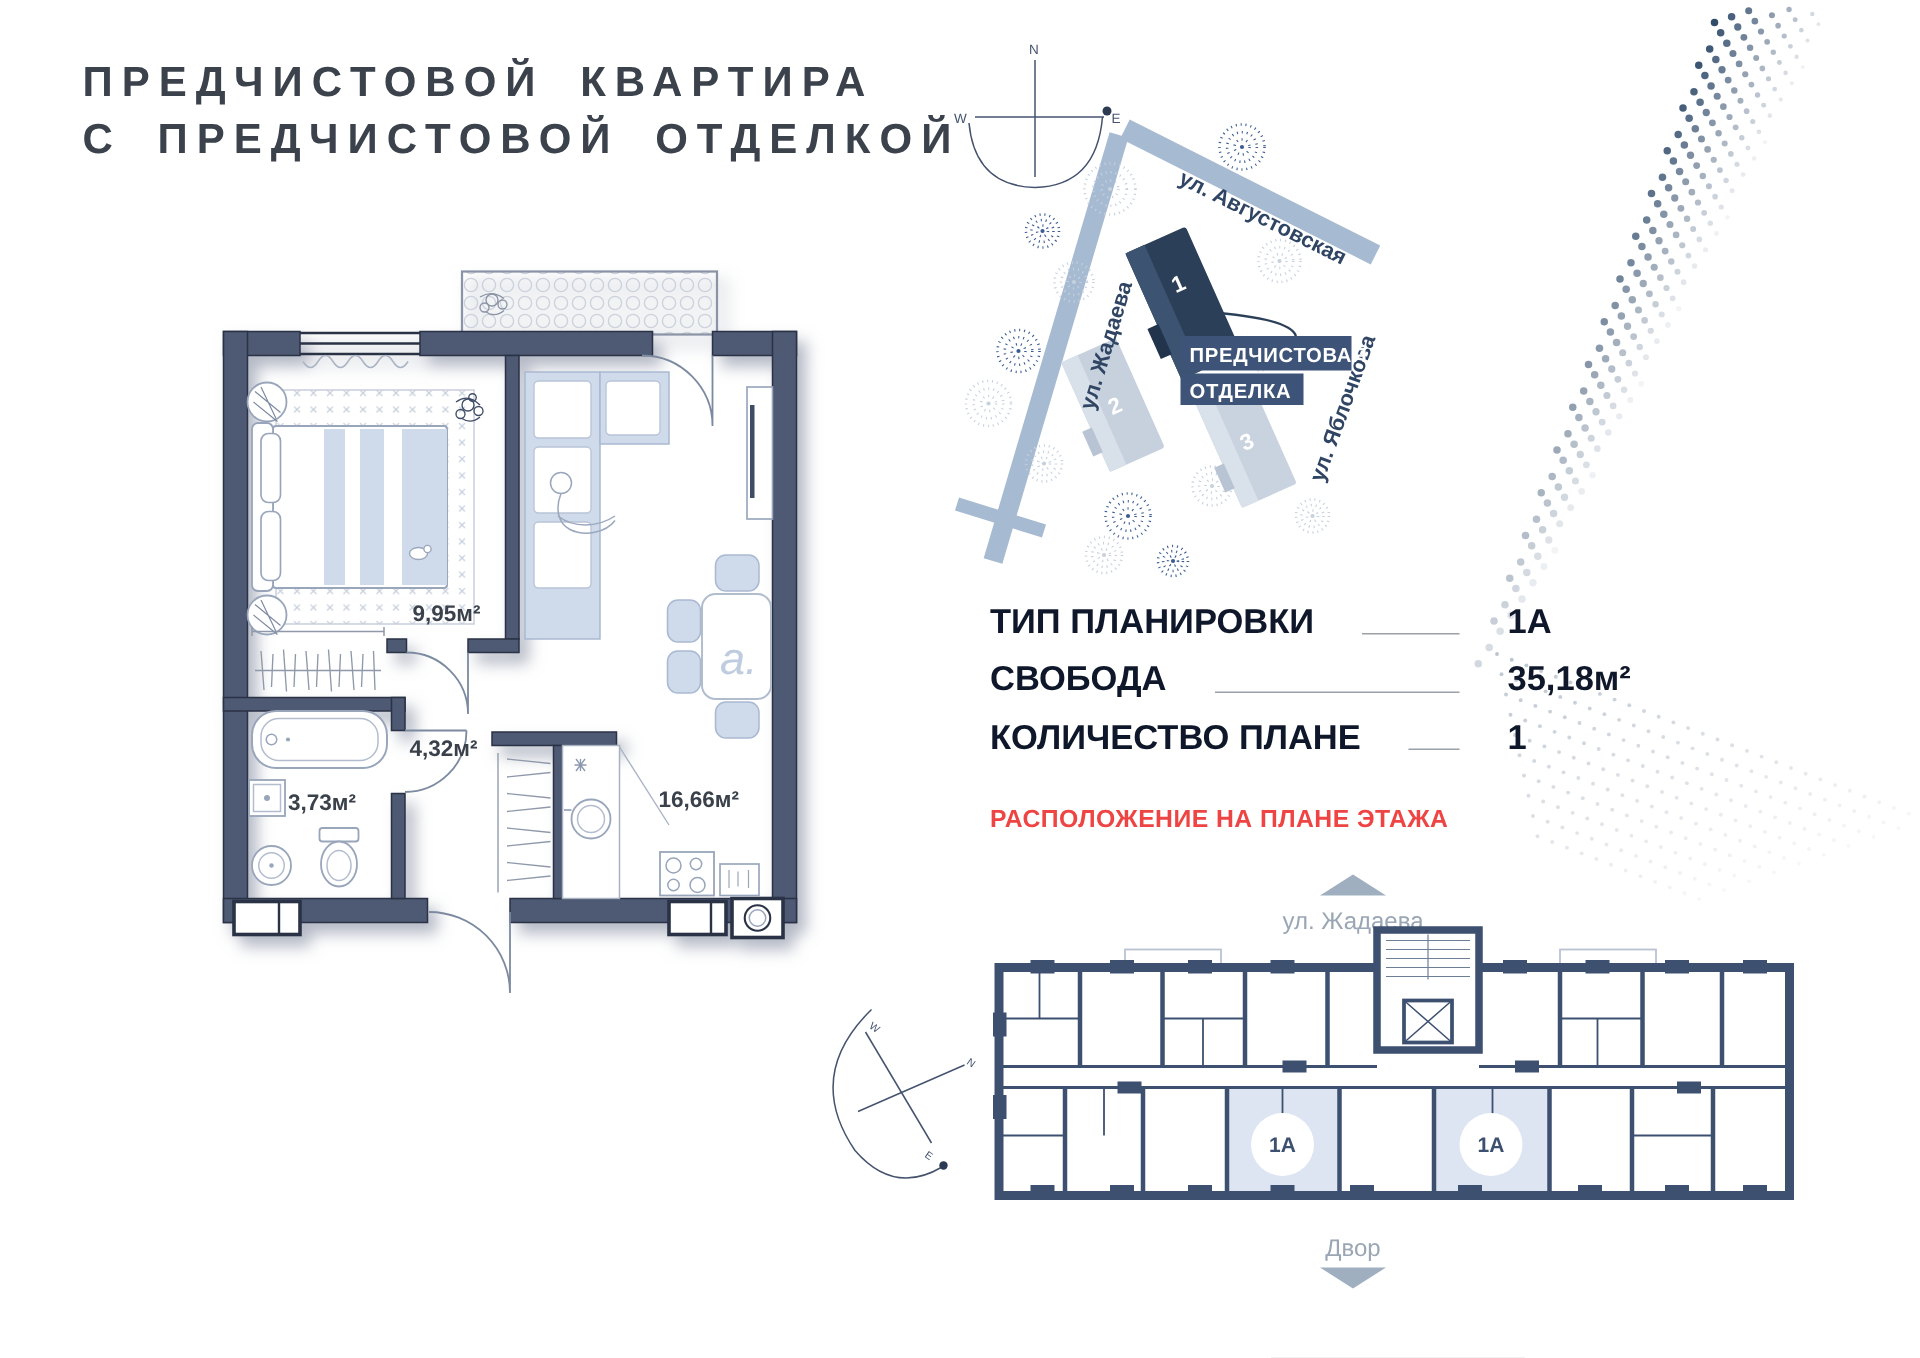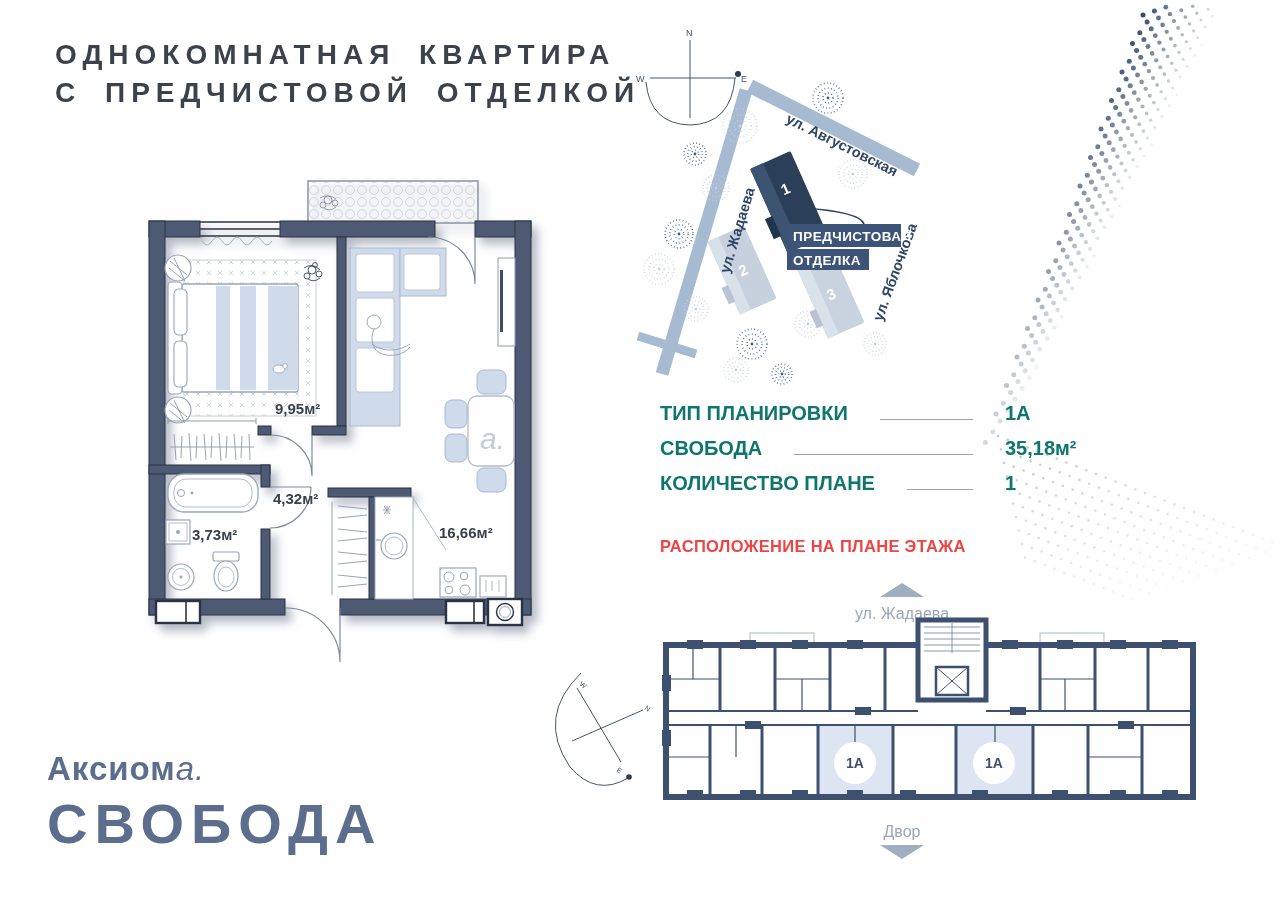--- a/index.html
+++ b/index.html
@@ -4,22 +4,22 @@
 <style>
   html,body{margin:0;padding:0;background:#e8e8e8;}
   .canvas{position:relative;width:1280px;height:905px;background:#ffffff;overflow:hidden;
           font-family:"Liberation Sans",sans-serif;margin:0 auto;}
   svg text{font-family:"Liberation Sans",sans-serif;}
 
   .title{position:absolute;left:55px;top:36px;font-size:28px;font-weight:bold;
          letter-spacing:6px;word-spacing:10px;color:#3b424c;line-height:1.36;white-space:nowrap;}
 
   .specs{position:absolute;left:660px;top:402px;width:442px;}
-  .spec-row{display:flex;align-items:flex-end;margin-bottom:13px;font-size:20px;
-            font-weight:bold;color:#0f766e;line-height:1.1;gap:28px;}
+  .spec-row{display:flex;align-items:flex-end;margin-bottom:13px;font-size:23px;
+            font-weight:bold;color:#0f172a;line-height:1.1;gap:28px;}
   .spec-leader{flex:1;border-bottom:1.6px solid #9aa1a9;margin:0 4px 4px 4px;height:1px;}
   .spec-value{width:97px;text-align:left;}
 
   .fp-heading{position:absolute;left:660px;top:537px;font-size:16.5px;font-weight:bold;
               color:#ef4444;letter-spacing:0.3px;}
 
   .logo{position:absolute;left:47px;top:750px;color:#5c6d8d;}
   .logo-top{font-size:33px;font-weight:bold;letter-spacing:1px;}
   .logo-top .it{font-style:italic;font-weight:normal;}
   .logo-main{font-size:56px;font-weight:bold;letter-spacing:7px;margin-top:3px;}
@@ -459,21 +459,21 @@
       <circle cx="106.0" cy="576.5" r="1.30" fill="#1f3c5e" fill-opacity="0.09"></circle>
       <circle cx="115.8" cy="580.3" r="1.30" fill="#1f3c5e" fill-opacity="0.08"></circle>
       <circle cx="125.6" cy="584.1" r="1.30" fill="#1f3c5e" fill-opacity="0.08"></circle>
       <circle cx="135.4" cy="587.9" r="1.30" fill="#1f3c5e" fill-opacity="0.07"></circle>
       <circle cx="145.2" cy="591.7" r="1.30" fill="#1f3c5e" fill-opacity="0.06"></circle>
       <circle cx="155.0" cy="595.5" r="1.30" fill="#1f3c5e" fill-opacity="0.05"></circle>
       <circle cx="164.8" cy="599.3" r="1.30" fill="#1f3c5e" fill-opacity="0.04"></circle>
     </svg>
 
   <div class="title">
-    <div>ОДНОКОМНАТНАЯ КВАРТИРА</div>
+    <div>ПРЕДЧИСТОВОЙ КВАРТИРА</div>
     <div>С ПРЕДЧИСТОВОЙ ОТДЕЛКОЙ</div>
   </div>
 
   <svg class="abs" style="left:128px;top:148px;" width="442" height="524" viewBox="0 0 442 524">
     <defs>
       <pattern id="rugpat" width="11" height="11" patternUnits="userSpaceOnUse">
         <path d="M2,2 L6,6 M6,2 L2,6" stroke="#c5cdda" stroke-width="0.8" fill="none"></path>
       </pattern>
       <pattern id="hexpat" width="12" height="12" patternUnits="userSpaceOnUse">
         <circle cx="6" cy="6" r="4.4" fill="none" stroke="#ccd2dc" stroke-width="0.9"></circle>
@@ -893,18 +893,14 @@
         <text class="compass-letter-sm">W</text>
       </g>
     <g transform="translate(96,54) rotate(35)">
         <text class="compass-letter-sm">N</text>
       </g>
     <g transform="translate(68,116) rotate(35)">
         <text class="compass-letter-sm">E</text>
       </g>
   </svg>
 
-  <div class="logo">
-    <div class="logo-top"><span>Аксиом</span><span class="it">a.</span></div>
-    <div class="logo-main">СВОБОДА</div>
-  </div>
 
 </div>
 
 </body></html>

